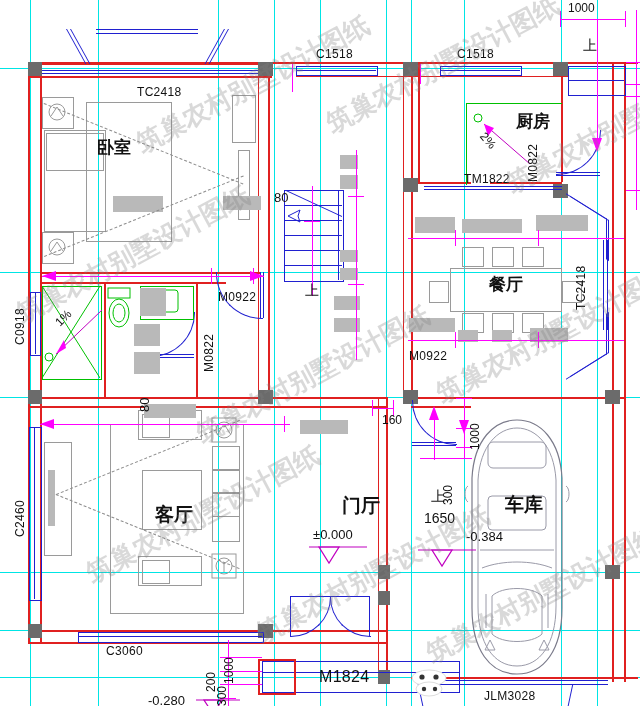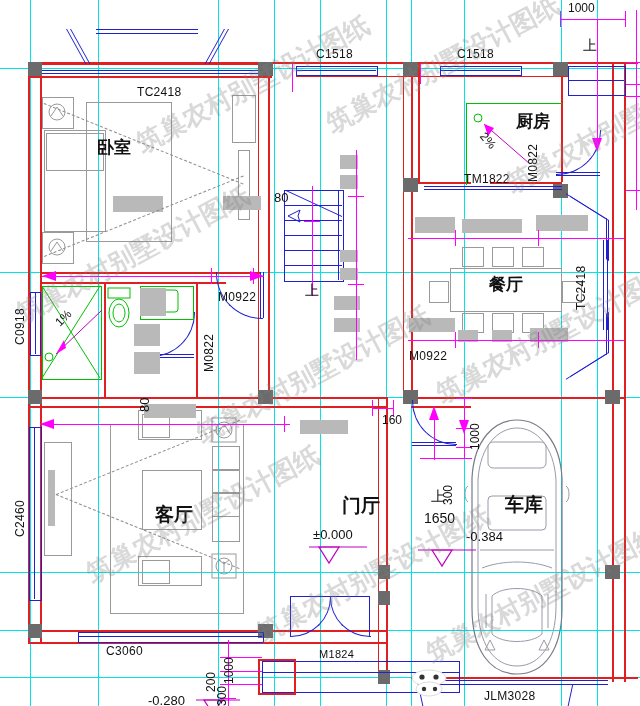--- a/index.html
+++ b/index.html
@@ -467,21 +467,21 @@
   <div class="lbl code" style="left:457px;top:48px;font-size:12px;">C1518</div>
   <div class="lbl code rot90" style="left:14px;top:345px;font-size:12px;">C0918</div>
   <div class="lbl code rot90" style="left:14px;top:537px;font-size:12px;">C2460</div>
   <div class="lbl code" style="left:106px;top:645px;font-size:12px;">C3060</div>
   <div class="lbl code" style="left:218px;top:291px;font-size:12px;">M0922</div>
   <div class="lbl code" style="left:409px;top:350px;font-size:12px;">M0922</div>
   <div class="lbl code rot90" style="left:203px;top:372px;font-size:12px;">M0822</div>
   <div class="lbl code rot90" style="left:527px;top:182px;font-size:12px;">M0822</div>
   <div class="lbl code" style="left:464px;top:173px;font-size:12px;">TM1822</div>
   <div class="lbl code rot90" style="left:575px;top:310px;font-size:12px;">TC2418</div>
-  <div class="lbl code" style="left:319px;top:649px;font-size:11px;">M1824</div>
+  <div class="lbl code" style="left:319px;top:669px;font-size:16px;">M1824</div>
   <div class="lbl code" style="left:484px;top:690px;font-size:12px;">JLM3028</div>
 
   <div class="lbl dimtxt" style="left:274px;top:191px;font-size:13px;">80</div>
   <div class="lbl dimtxt rot90" style="left:138px;top:412px;font-size:13px;">80</div>
   <div class="lbl dimtxt" style="left:382px;top:414px;font-size:12px;">160</div>
   <div class="lbl dimtxt rot90" style="left:469px;top:450px;font-size:12px;">1000</div>
   <div class="lbl dimtxt rot90" style="left:442px;top:505px;font-size:12px;">300</div>
   <div class="lbl dimtxt" style="left:568px;top:2px;font-size:12px;">1000</div>
   <div class="lbl dimtxt" style="left:424px;top:511px;font-size:14px;">1650</div>
   <div class="lbl dimtxt rot90" style="left:223px;top:684px;font-size:12px;">1000</div>

